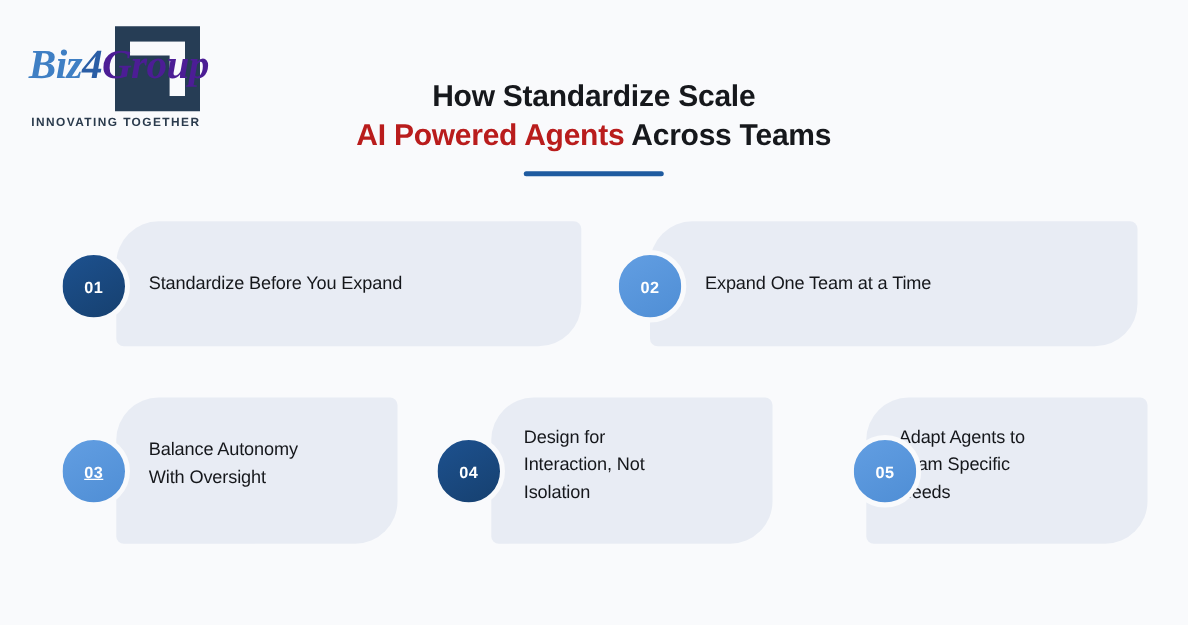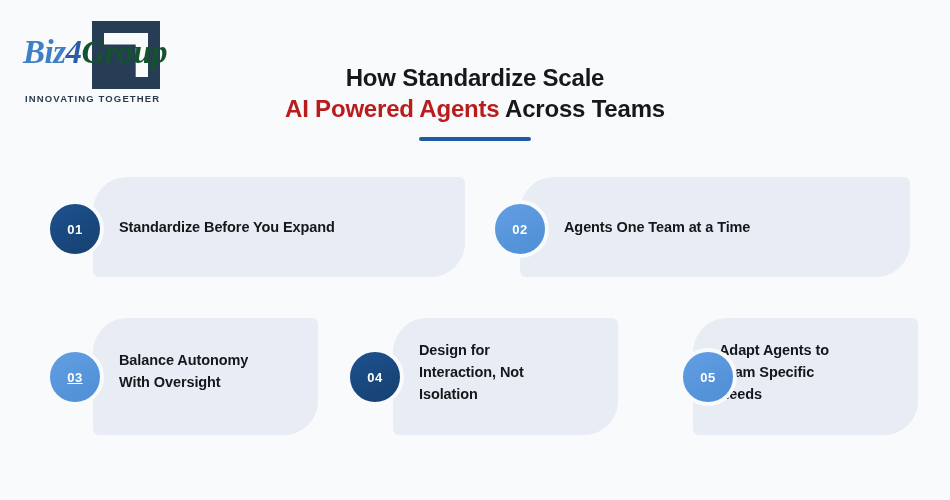--- a/index.html
+++ b/index.html
@@ -48,21 +48,21 @@
     font-family: "Liberation Serif", serif;
     font-style: italic;
     font-size: 33px;
     font-weight: 700;
     letter-spacing: -0.5px;
     white-space: nowrap;
     z-index: 2;
   }
   .lw-biz { color: #3f7fc4; }
   .lw-four { color: #2a5da5; }
-  .lw-group { color: #14532d; }
+  .lw-group { color: #4c1d95; }
   #logo-tagline {
     position: absolute;
     left: 5px;
     top: 55px;
     font-size: 9.5px;
     font-weight: 700;
     letter-spacing: 1.15px;
     color: #2b3b4d;
     white-space: nowrap;
     z-index: 2;
@@ -111,21 +111,21 @@
     letter-spacing: 0.4px;
     border: 4px solid #f9fafc;
     z-index: 3;
   }
   .badge-dark  { background: linear-gradient(150deg, #1d518f 0%, #16406f 100%); }
   .badge-light { background: linear-gradient(150deg, #629ee2 0%, #4f8ed5 100%); }
 
   .card-text {
     position: absolute;
     font-size: 14.5px;
-    font-weight: 700;
+    font-weight: 400;
     color: #15171b;
     line-height: 22px;
     letter-spacing: -0.1px;
     z-index: 2;
     white-space: pre-line;
   }
 
   
   #card-1 { left: 93px;  top: 177px; width: 372px; height: 100px; }
   #badge-1 { left: 46px; top: 200px; width: 58px; height: 58px; }
@@ -166,21 +166,21 @@
   <div class="head-line"><span class="head-accent">AI Powered Agents</span><span> Across Teams</span></div>
   <div id="heading-rule"></div>
 </div>
 
 <div class="card" id="card-1"></div>
 <div class="badge badge-dark" id="badge-1">01</div>
 <div class="card-text" id="text-1">Standardize Before You Expand</div>
 
 <div class="card" id="card-2"></div>
 <div class="badge badge-light" id="badge-2">02</div>
-<div class="card-text" id="text-2">Agents One Team at a Time</div>
+<div class="card-text" id="text-2">Expand One Team at a Time</div>
 
 <div class="card" id="card-3"></div>
 <div class="badge badge-light" id="badge-3">03</div>
 <div class="card-text" id="text-3">Balance Autonomy
 With Oversight</div>
 
 <div class="card" id="card-4"></div>
 <div class="badge badge-dark" id="badge-4">04</div>
 <div class="card-text" id="text-4">Design for
 Interaction, Not

